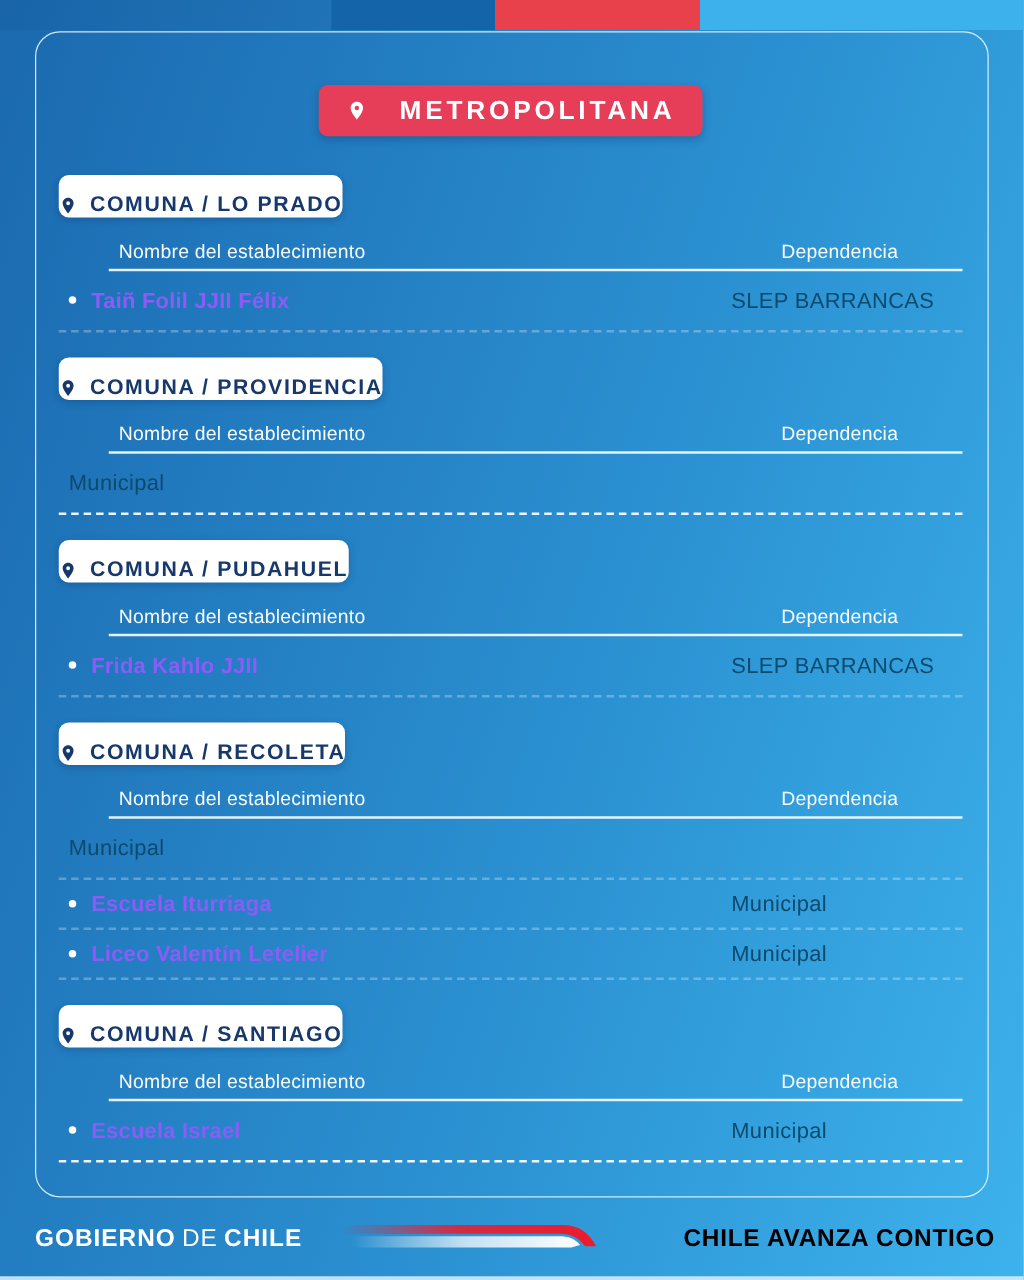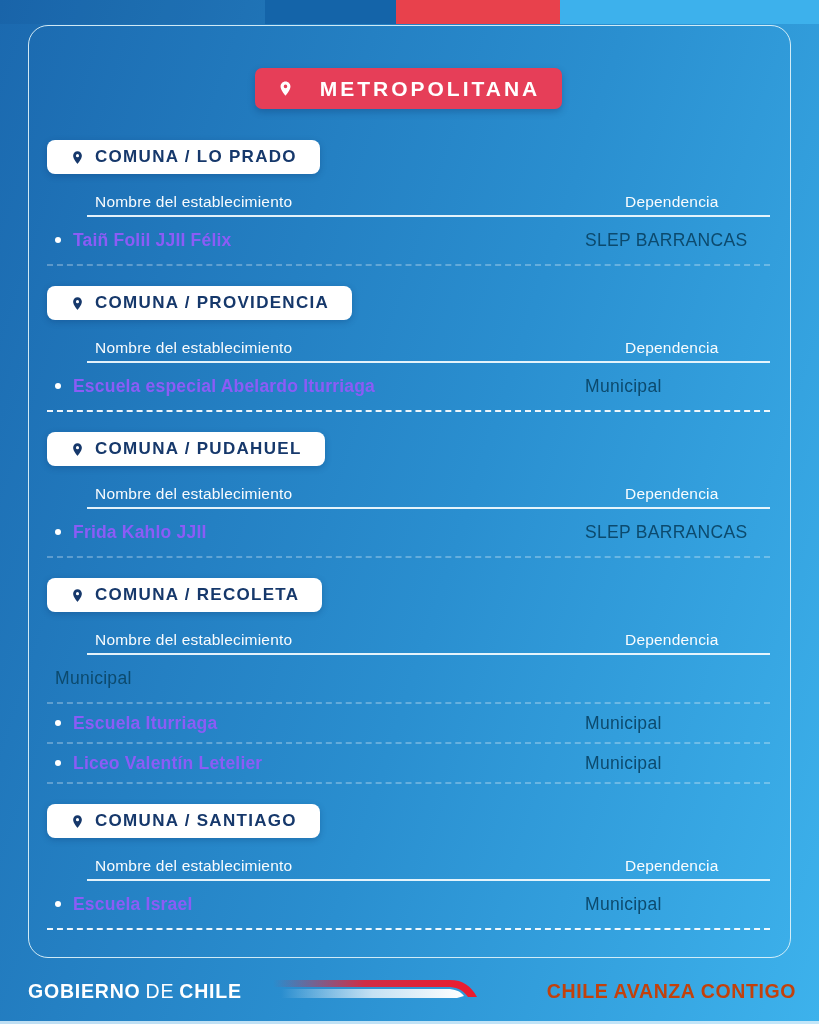--- a/index.html
+++ b/index.html
@@ -34,21 +34,21 @@
     box-shadow:0 3px 7px rgba(8,40,90,.28);
   }
   .pin { display:flex; align-items:center; }
   .pin svg { display:block; }
 
   .section { margin-top:20px; }
   .section.first { margin-top:31px; }
 
   .comuna-badge {
     width:fit-content; height:34px; background:#ffffff; border-radius:8px;
-    padding:0 23px; display:flex; align-items:center; gap:10px;
+    padding:0 0; display:flex; align-items:flex-end; gap:10px;
     color:#16386b; font-weight:700; font-size:17px; letter-spacing:1.3px;
     box-shadow:0 2px 6px rgba(8,40,90,.25);
   }
 
   .colhead {
     display:grid; grid-template-columns:530px 1fr;
     margin-top:20px; padding:0 0 6px 8px;
     border-bottom:2px solid rgba(244,252,255,.92);
     font-size:15.5px; line-height:15px; color:rgba(255,255,255,.97);
     letter-spacing:.2px;
@@ -69,21 +69,21 @@
   .school::before { content:""; width:6px; height:6px; border-radius:50%; background:#fff; flex:none; }
   .dep { font-size:17.5px; line-height:18px; color:#0c4a6e; font-weight:400; letter-spacing:.3px; }
 
   
   .footer {
     position:absolute; left:28px; right:28px; bottom:14px; height:38px;
     display:flex; align-items:center; justify-content:space-between;gap:25px;
   }
   .gov { font-size:19.5px; font-weight:700; letter-spacing:.8px; color:#fff; white-space:nowrap; }
   .gov .de { font-weight:400; margin:0 5px; }
-  .slogan { font-size:19.5px; font-weight:700; letter-spacing:.6px; color:#c2410c; white-space:nowrap; }
+  .slogan { font-size:19.5px; font-weight:700; letter-spacing:.6px; color:#000000; white-space:nowrap; }
   .swoosh { margin-right:40px; }
   .bottom-edge { position:absolute; left:0; right:0; bottom:0; height:3px; background:rgba(218,240,252,.85); }
 </style>
 </head>
 <body>
 
 <div class="topbar">
   <div class="seg1"></div>
   <div class="seg2"></div>
   <div class="seg3"></div>
@@ -127,21 +127,20 @@
             <path d="M12 2c-3.9 0-7 3.1-7 7 0 5.2 7 13 7 13s7-7.8 7-13c0-3.9-3.1-7-7-7zm0 9.5a2.5 2.5 0 1 1 0-5 2.5 2.5 0 0 1 0 5z"></path>
           </svg>
       </span>
       <span>COMUNA / PROVIDENCIA</span>
     </div>
     <div class="colhead">
       <span>Nombre del establecimiento</span>
       <span>Dependencia</span>
     </div>
     <div class="row strong">
-      <span class="school">Escuela especial Abelardo Iturriaga</span>
       <span class="dep">Municipal</span>
     </div>
   </section>
 
   <section class="section">
     <div class="comuna-badge">
       <span class="pin">
         <svg width="15" height="19" viewBox="0 0 24 24" fill="#16386b">
             <path d="M12 2c-3.9 0-7 3.1-7 7 0 5.2 7 13 7 13s7-7.8 7-13c0-3.9-3.1-7-7-7zm0 9.5a2.5 2.5 0 1 1 0-5 2.5 2.5 0 0 1 0 5z"></path>
           </svg>

